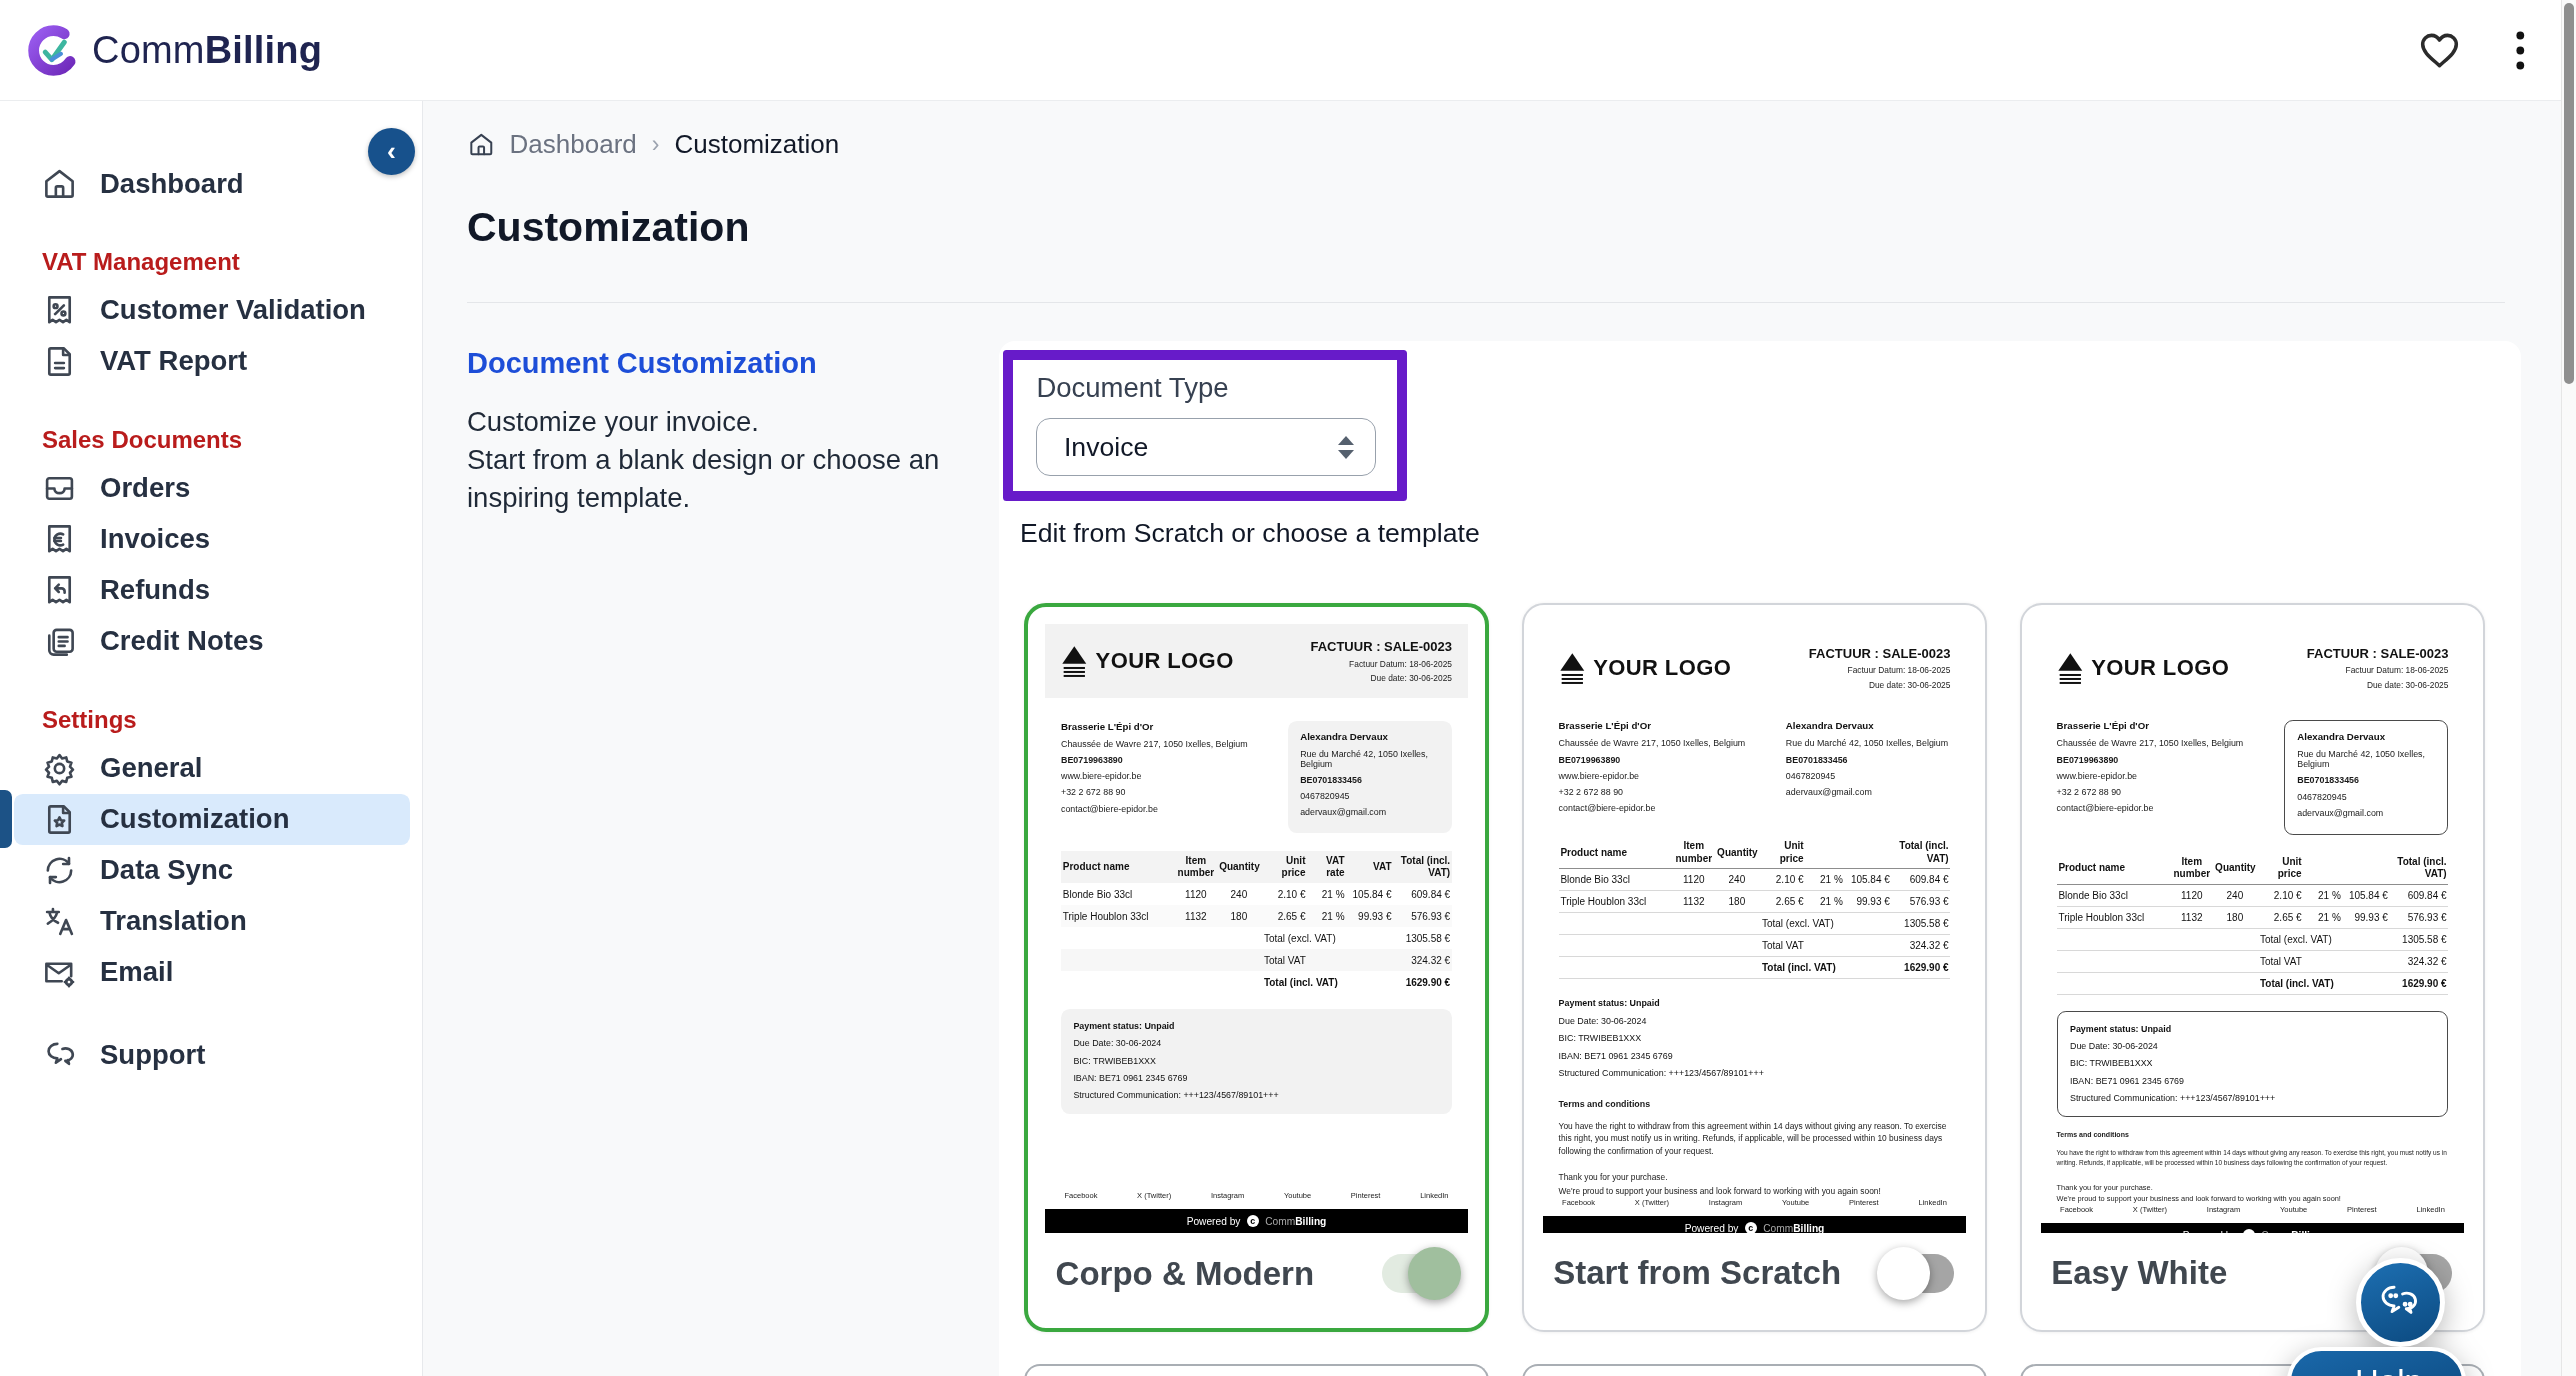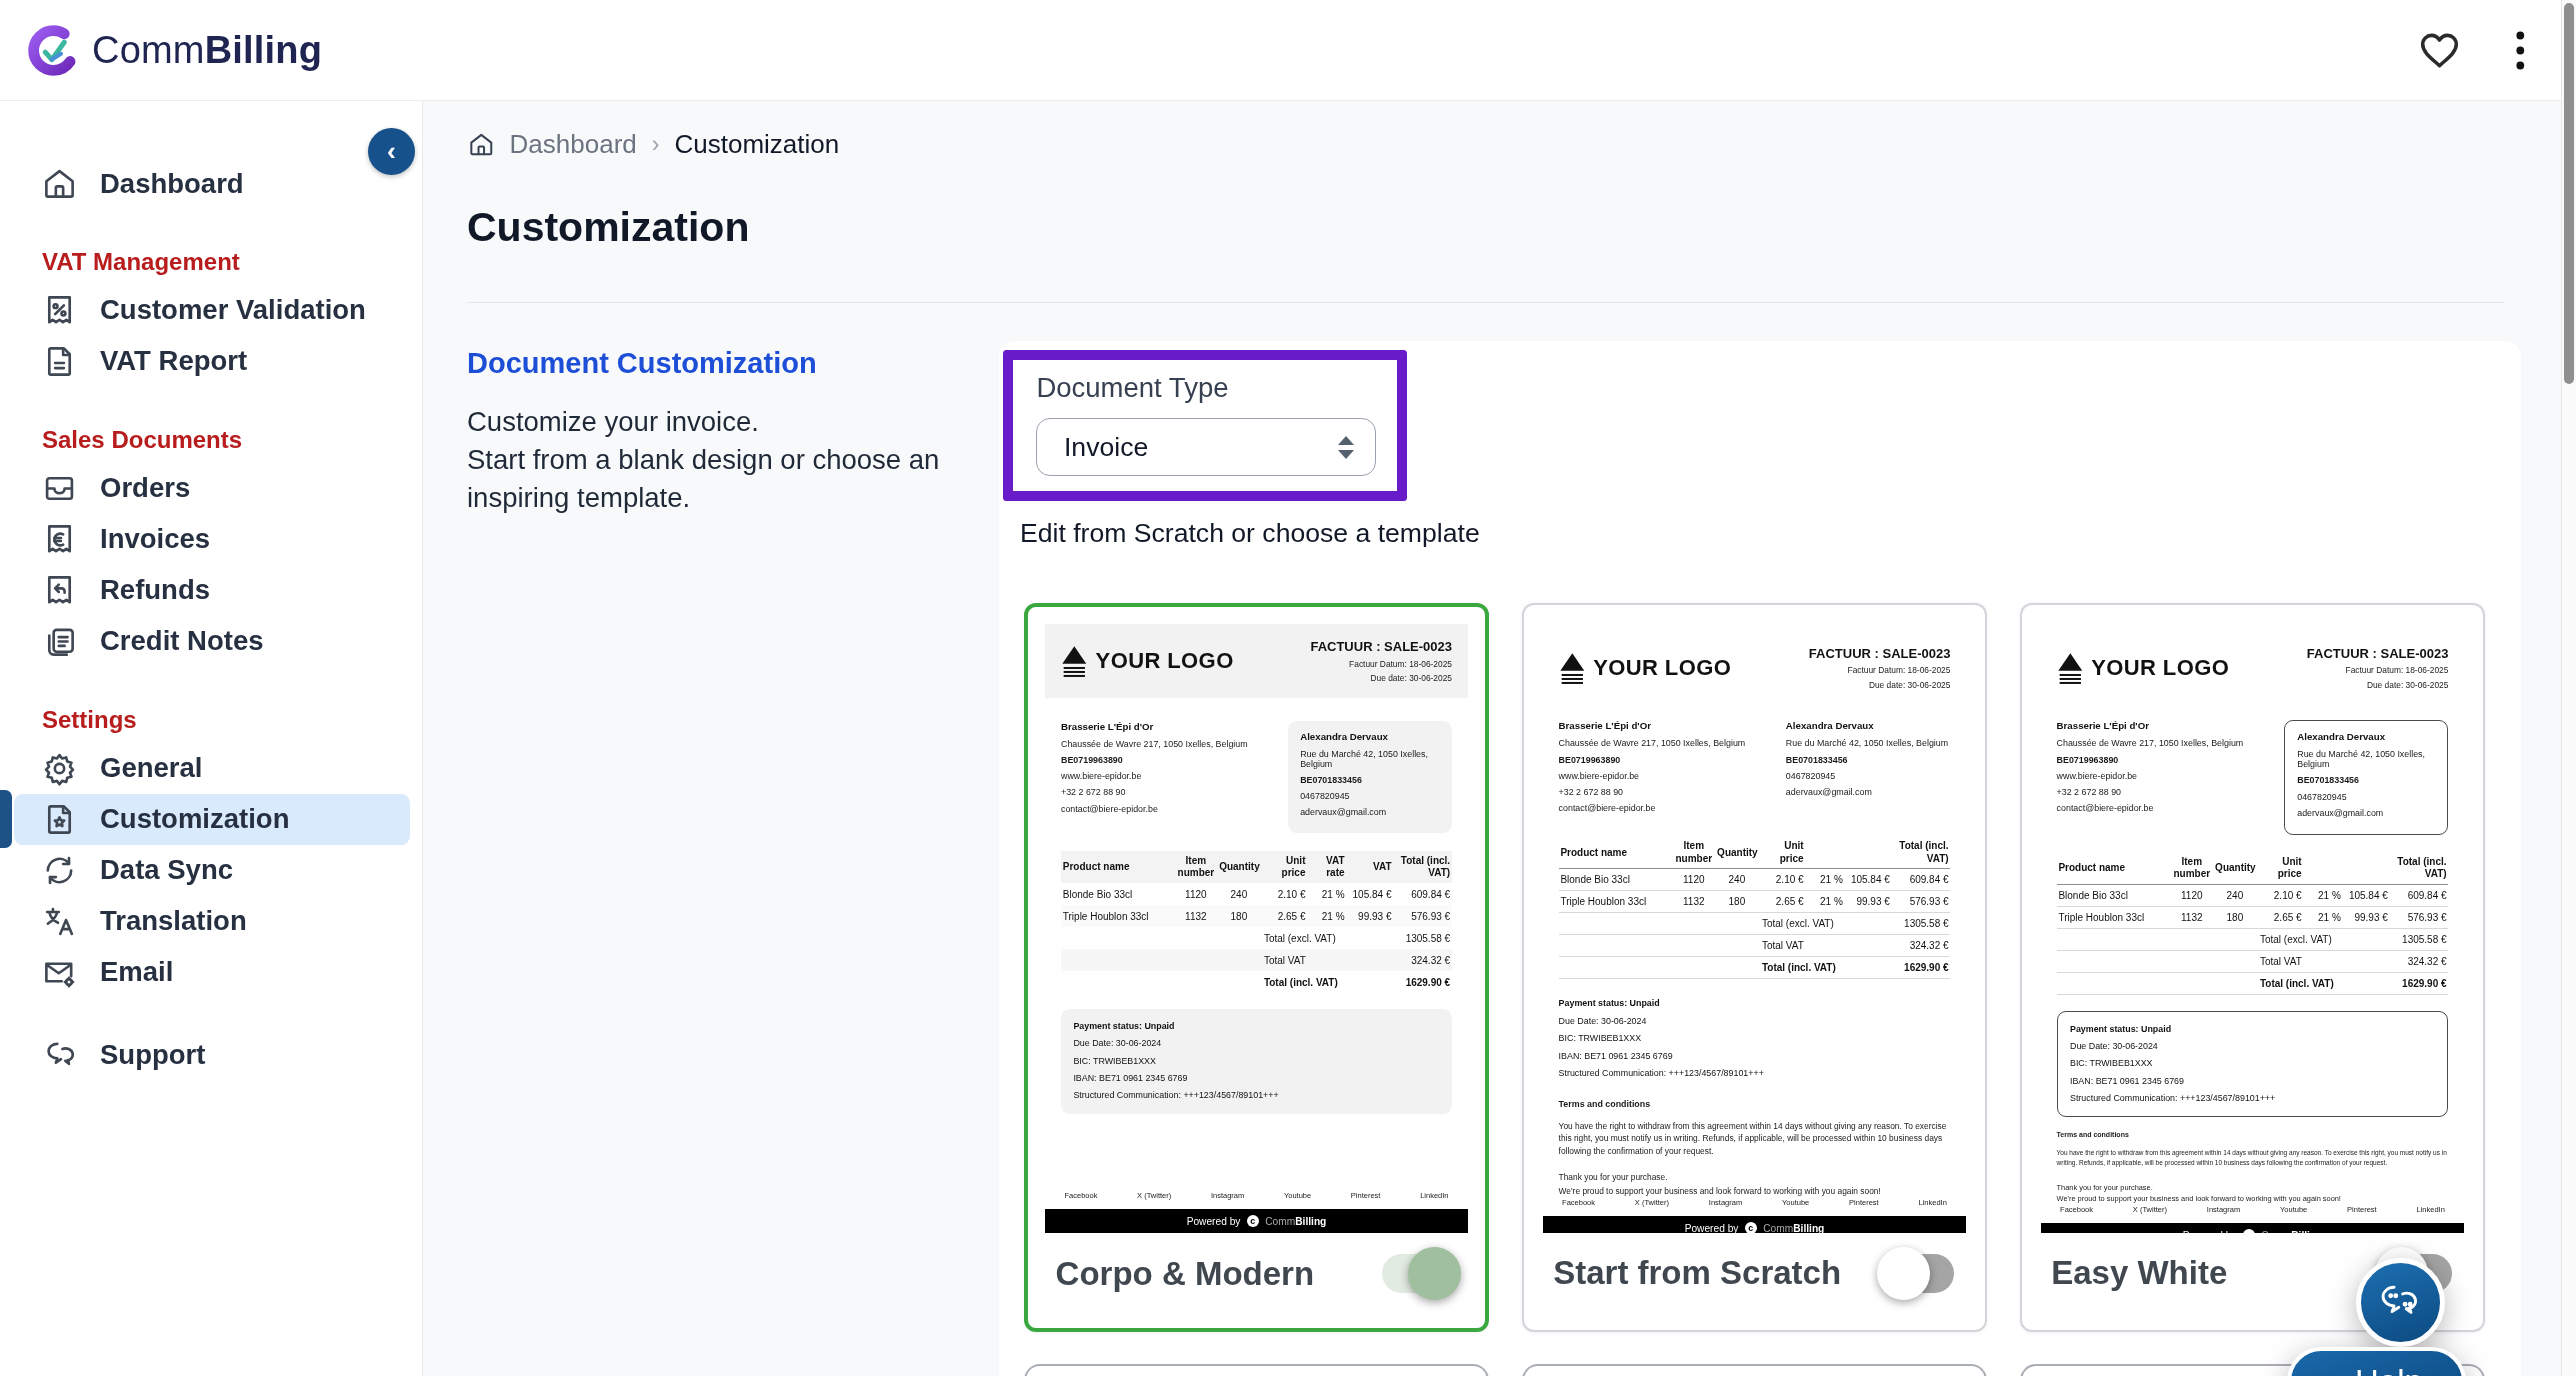--- a/index.html
+++ b/index.html
@@ -49,21 +49,21 @@
   .dt-label { font-size:27.5px; color:#374151; }
   .dt-select { margin-top:14px; width:340px; height:58px; border:1.8px solid #98a1ac; border-radius:14px; background:#fff; display:flex; align-items:center; padding:0 21px 0 26.6px; font-size:26.6px; color:#111827; cursor:pointer; }
   .sel-arrows { margin-left:auto; display:flex; flex-direction:column; gap:5.3px; }
   .sel-arrows i { width:0; height:0; border-left:8.9px solid transparent; border-right:8.9px solid transparent; }
   .sel-arrows .up { border-bottom:9.7px solid #55606e; }
   .sel-arrows .dn { border-top:9.7px solid #55606e; }
 
   .tpl-subtitle { position:absolute; left:21px; top:177px; font-size:26.6px; color:#111827; }
 
   .cards { position:absolute; left:25px; top:262px; display:flex; gap:33px; }
-  .card { width:465px; height:729px; background:#fff; border:2.7px solid #d2d5da; border-radius:12px; padding:18.6px 18.6px 0 18.6px; box-shadow:0 0.9px 3.5px rgba(0,0,0,.06); cursor:pointer; }
+  .card { width:465px; height:729px; background:#fff; border:2.7px solid #d2d5da; border-radius:22px; padding:18.6px 18.6px 0 18.6px; box-shadow:0 0.9px 3.5px rgba(0,0,0,.06); cursor:pointer; }
   .card.sel { border:4.4px solid #3aa83f; padding:17px 17px 0 17px; }
 
   .cards2 { position:absolute; left:25px; top:1023px; display:flex; gap:33px; }
   .stub { width:465px; height:71px; background:#fff; border:2.7px solid #a9aeb4; border-bottom:none; border-radius:16px 16px 0 0; }
 
   
   .inv { height:609px; display:flex; flex-direction:column; overflow:hidden; color:#111; }
   .inv-head { display:flex; justify-content:space-between; align-items:center; padding:12.4px 16px; min-height:74px; margin-bottom:14px; }
   .v-corpo .inv-head { background:#f2f2f2; }
   .v-scratch .inv-head, .v-easy .inv-head { padding-top:26.6px; }

